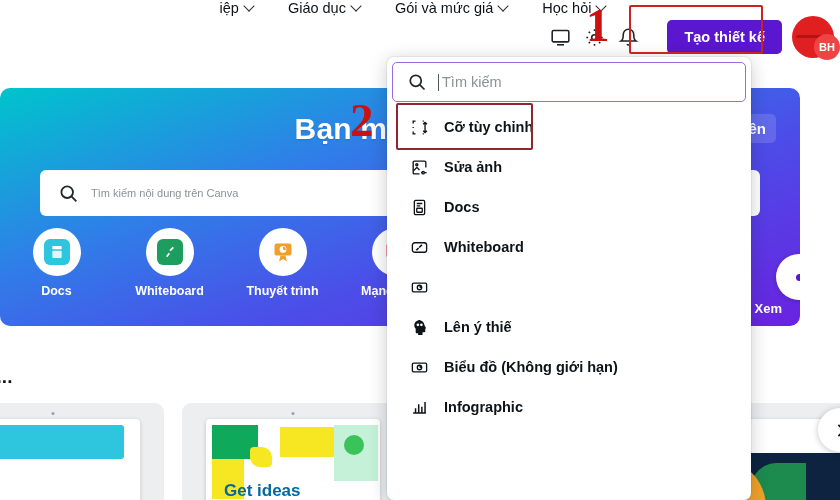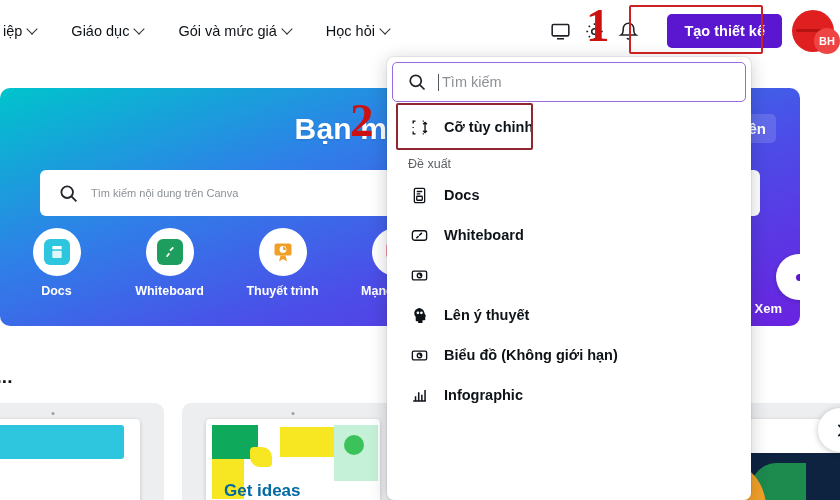--- a/index.html
+++ b/index.html
@@ -16,20 +16,21 @@
     overflow: hidden;
   }
 
   
   #topnav {
     position: absolute; left: 0; top: 0;
     width: 840px; height: 62px;
     background: #ffffff;
     display: flex; align-items: center;
     z-index: 30;
+    flex-direction: column;
   }
   .nav-links { display: flex; align-items: center; margin-left: -14px; }
   .nav-item {
     display: flex; align-items: center; gap: 6px;
     font-size: 14.5px; color: #0e1318;
     padding: 0 17px; cursor: pointer; white-space: nowrap;
   }
   .chev { display: inline-block; width: 9px; height: 9px; position: relative; top: -2px; }
   .chev::after {
     content: ""; position: absolute; left: 0; top: 0;
@@ -462,22 +463,33 @@
           <svg width="19" height="19" viewBox="0 0 24 24" fill="none" stroke="#0e1318" stroke-width="1.7">
             <path d="M4 7V4h3M4 17v3h3"></path>
             <path d="M16 4h1.5M16 20h1.5"></path>
             <path d="M4 11.5v1"></path>
             <path d="M19 6v12M16.6 8l2.4-2.4L21.4 8M16.6 16l2.4 2.4 2.4-2.4"></path>
           </svg>
         </span>
         <span>Cỡ tùy chỉnh</span>
       </div>
 
-
-      <div class="dd-section">Đề xuất</div>
+      <div class="dd-item">
+        <span class="ic">
+          <svg width="19" height="19" viewBox="0 0 24 24" fill="none" stroke="#0e1318" stroke-width="1.7">
+            <path d="M20 12V5.5A1.5 1.5 0 0 0 18.5 4h-13A1.5 1.5 0 0 0 4 5.5v13A1.5 1.5 0 0 0 5.5 20H12"></path>
+            <circle cx="8.6" cy="8.6" r="1.3"></circle>
+            <path d="M4.5 16l4.2-4.2 3.3 3.3"></path>
+            <path d="M14 18.5h7"></path>
+            <circle cx="16.6" cy="18.5" r="1.5" fill="#ffffff"></circle>
+          </svg>
+        </span>
+        <span>Sửa ảnh</span>
+      </div>
+
 
       <div class="dd-item">
         <span class="ic">
           <svg width="19" height="19" viewBox="0 0 24 24" fill="none" stroke="#0e1318" stroke-width="1.7">
             <rect x="5.5" y="3" width="13" height="18" rx="1.6"></rect>
             <line x1="8.5" y1="7" x2="15.5" y2="7"></line>
             <line x1="8.5" y1="10" x2="13" y2="10"></line>
             <rect x="8.5" y="13" width="7" height="5" rx="0.8"></rect>
           </svg>
         </span>
@@ -506,21 +518,21 @@
       </div>
 
       <div class="dd-item">
         <span class="ic">
           <svg width="19" height="19" viewBox="0 0 24 24" fill="#0e1318">
             <path d="M12.8 2.6C8.7 2.6 5.4 5.6 5.4 9.3c0 1.7.7 3.2 1.8 4.4v4.2a1.5 1.5 0 0 0 1.5 1.5h1.6v2h5.5v-3.5h2.1a1.5 1.5 0 0 0 1.5-1.6l-.3-2.6 1.3-.6-2-3.7c-.5-3.9-3.6-6.8-7.6-6.8z"></path>
             <circle cx="10" cy="8.6" r="1.7" fill="#ffffff"></circle>
             <circle cx="14.4" cy="8.6" r="1.7" fill="#ffffff"></circle>
           </svg>
         </span>
-        <span>Lên ý thuyết</span>
+        <span>Lên ý thiế</span>
       </div>
 
       <div class="dd-item">
         <span class="ic">
           <svg width="19" height="19" viewBox="0 0 24 24" fill="none" stroke="#0e1318" stroke-width="1.7">
             <rect x="3" y="6.5" width="18" height="11" rx="1.6"></rect>
             <circle cx="12" cy="12" r="2.8"></circle>
             <path d="M12 12 L12 9.2 A2.8 2.8 0 0 1 14.4 13.3 Z" fill="#0e1318" stroke="none"></path>
           </svg>
         </span>

